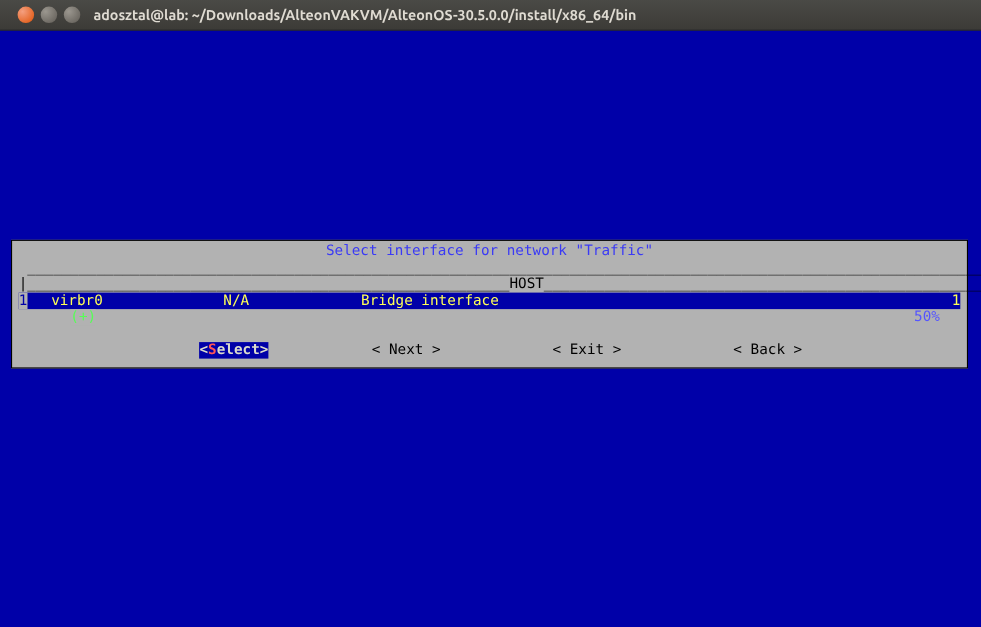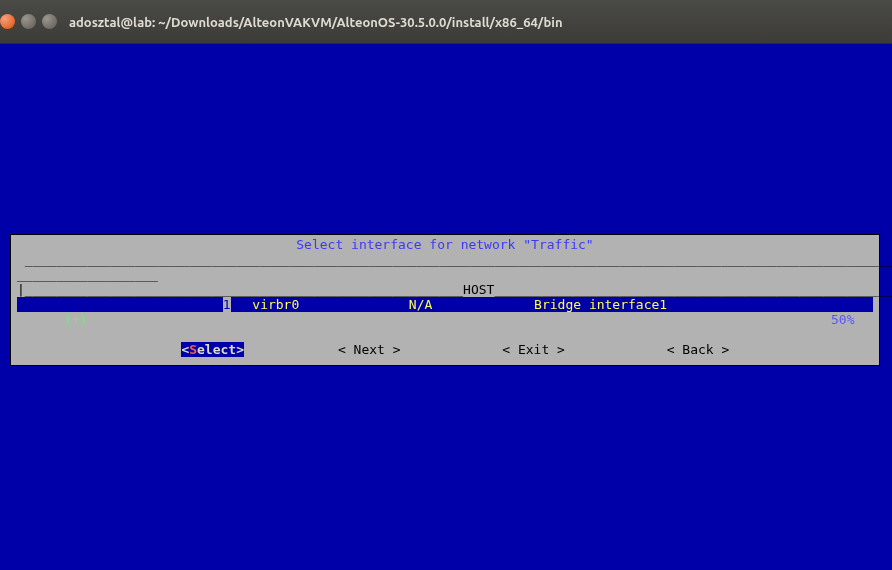--- a/index.html
+++ b/index.html
@@ -5,25 +5,25 @@
   * { margin: 0; padding: 0; box-sizing: border-box; }
   body {
     width: 892px;
     height: 570px;
     background: #2c2c2c;
     font-family: "DejaVu Sans Mono", "Liberation Mono", monospace;
     font-size: 13px;
     overflow: hidden;
   }
   .titlebar {
-    height: 44px;
+    height: 28px;
     background: linear-gradient(to bottom, #4a4a46 0%, #3c3b37 100%);
     display: flex;
     align-items: center;
-    padding: 0 0;
+    padding: 0 16px;
     border-bottom: 1px solid #2b2b2b;
   }
   .window-controls {
     display: flex;
     gap: 6px;
     margin-right: 12px;
   }
   .wbtn {
     width: 15px;
     height: 15px;
@@ -69,21 +69,21 @@
   }
   .header-line {
     color: #000000;
     white-space: pre;
   }
   .list-row {
     background: #0000a8;
     color: #ffff55;
     white-space: pre;
     display: flex;
-    justify-content: center;
+    justify-content: space-between;
     margin-right: 0;
   }
   .row-numbox {
     background: #b2b2b2;
     color: #0000a8;
     padding: 0;
     margin-right: 6px;
   }
   .legend-line { white-space: pre; }
   .plus { color: #55ff55; background:#b2b2b2;}
@@ -113,21 +113,20 @@
     <div class="wbtn max"></div>
   </div>
   <div class="title-text">adosztal@lab: ~/Downloads/AlteonVAKVM/AlteonOS-30.5.0.0/install/x86_64/bin</div>
 </div>
 
 <div class="terminal">
 
   <div class="dialog-box">
     <div class="dlg-title">Select interface for network "Traffic"</div>
     <div class="header-line"> ____________________________________________________________________________________________________________________</div>
-    <div class="header-line">__________________  </div>
     <div class="header-line">|________________________________________________________HOST_____________________________________________________</div>
 
     <div>
       <div class="list-row">
         <span><span class="row-numbox">1</span>  <span>virbr0</span>              <span>N/A</span>             <span>Bridge interface</span></span>
         <span>1</span>
       </div>
     </div>
 
     <div class="legend-line">      <span class="plus">(+)</span>                                                                                               <span class="pct">50%</span></div>

